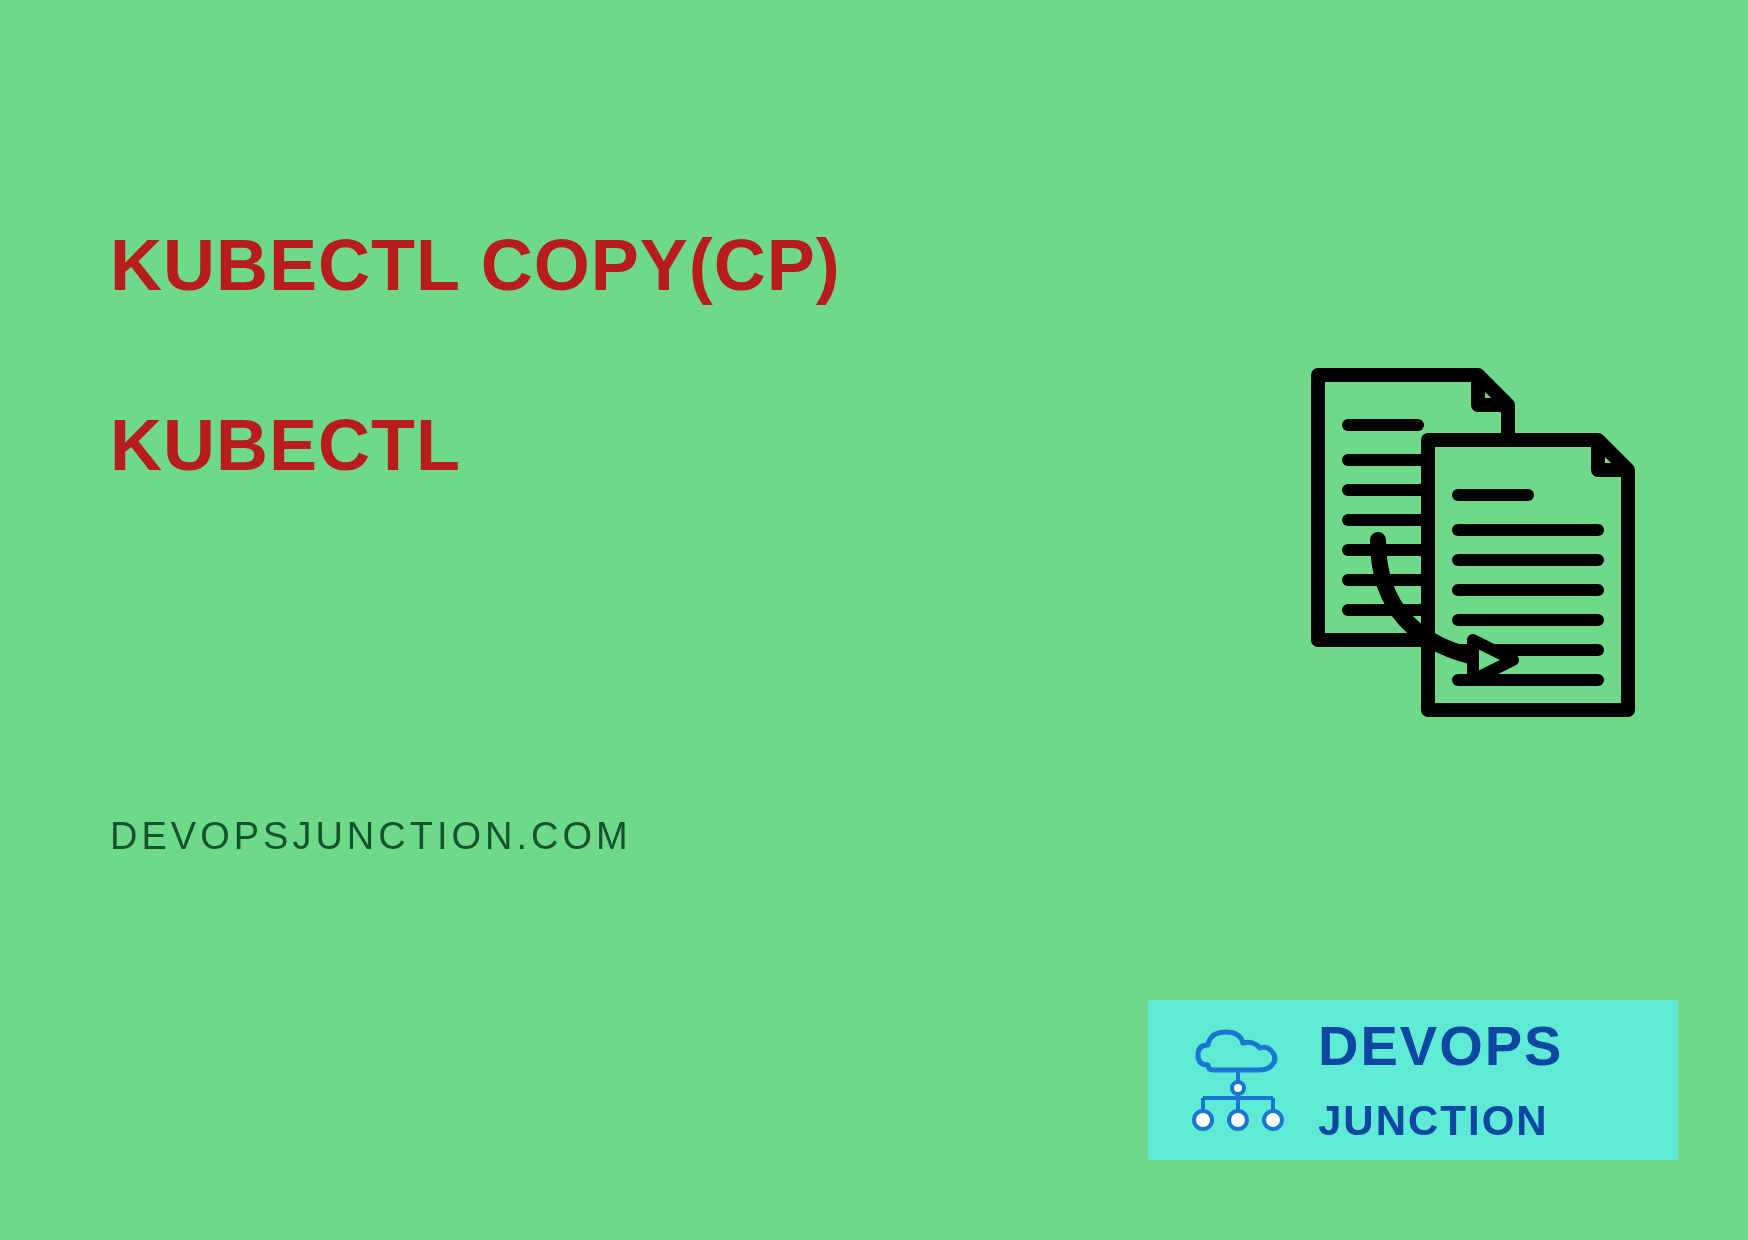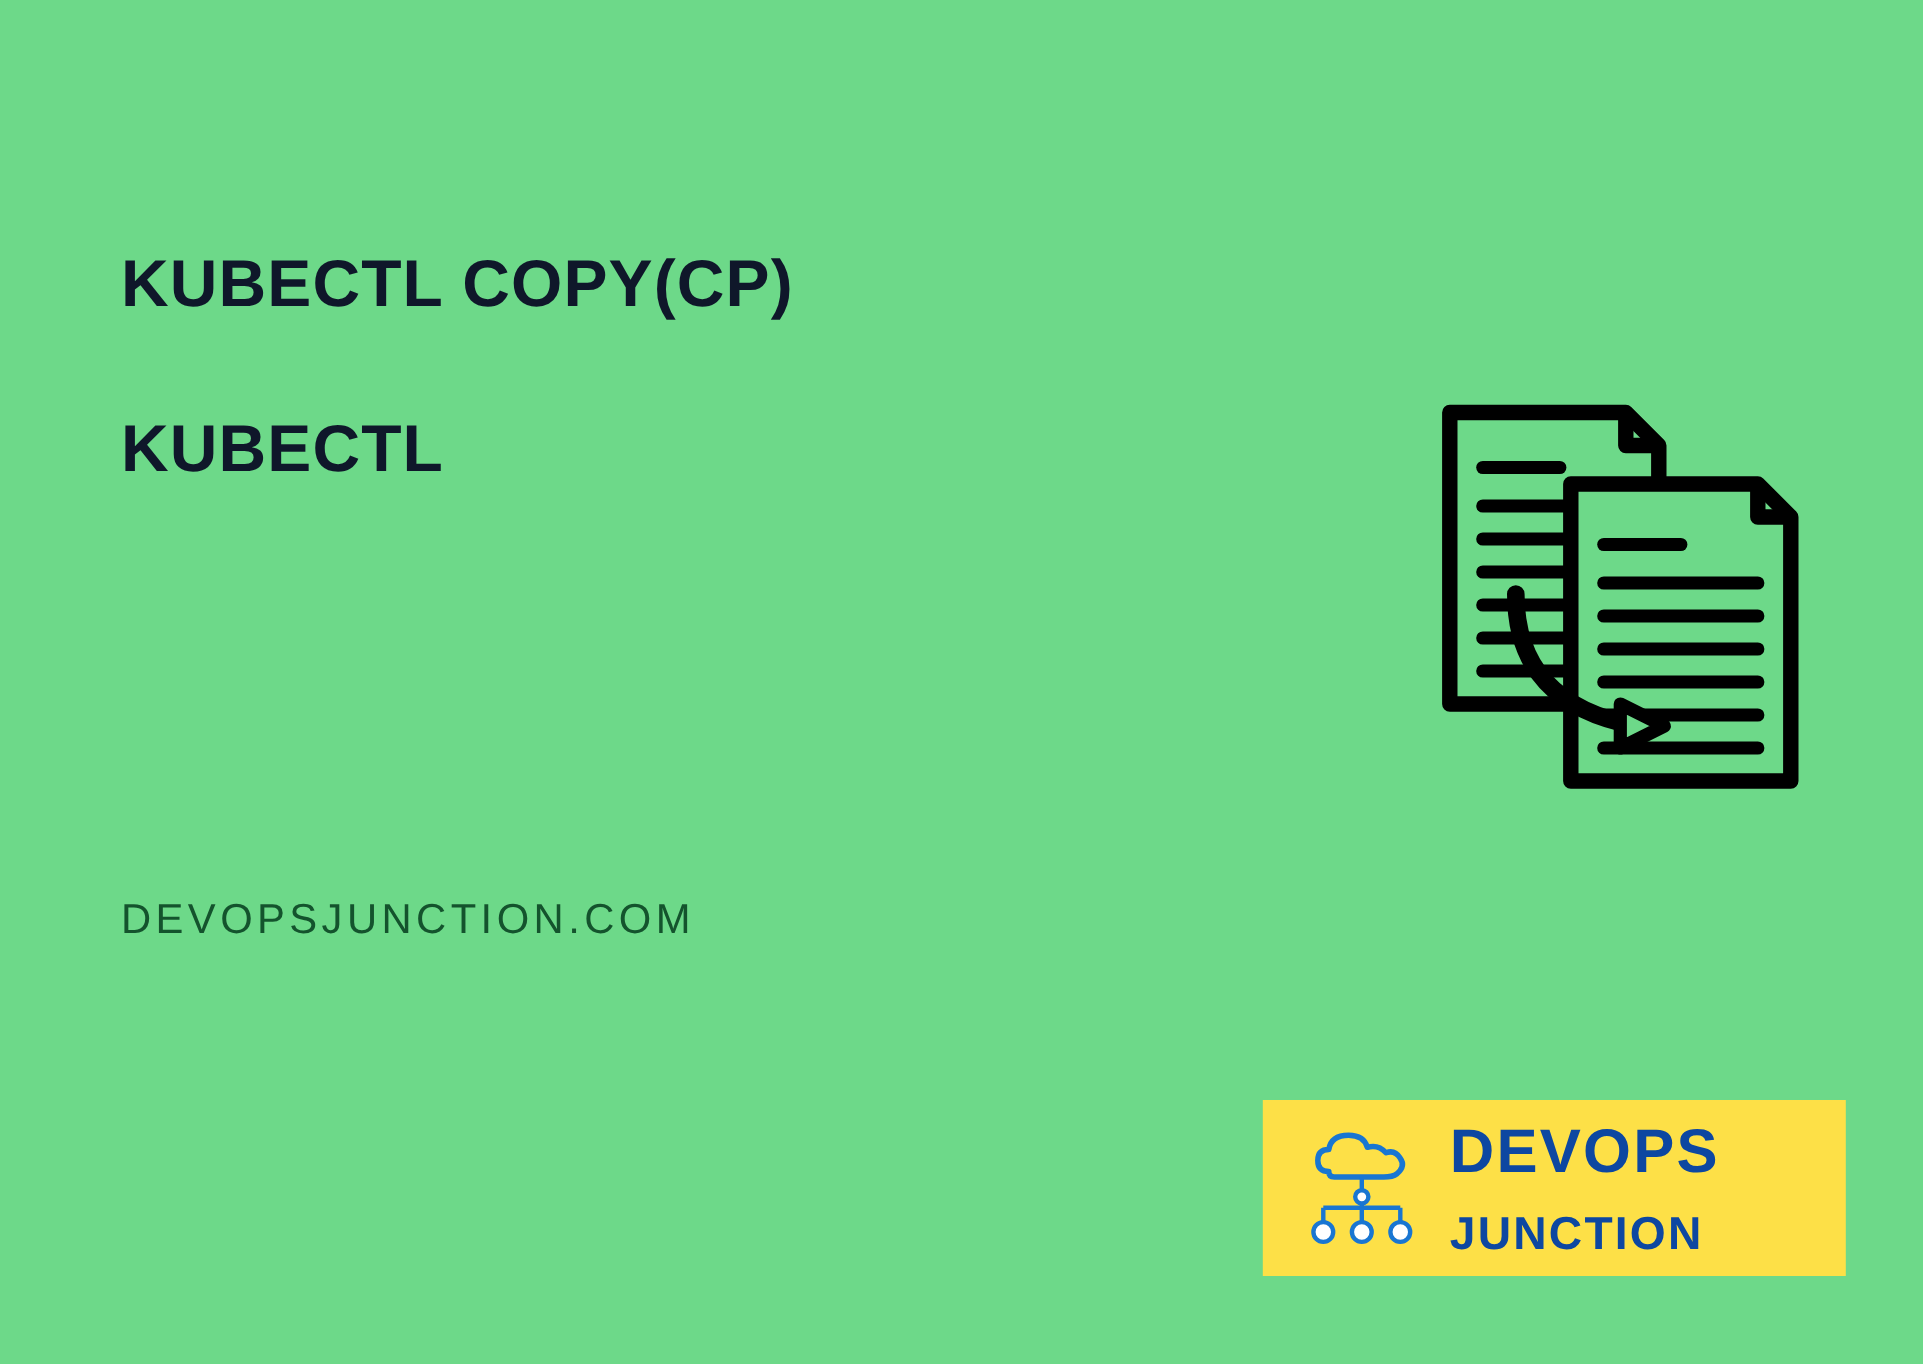--- a/index.html
+++ b/index.html
@@ -14,23 +14,23 @@
       background-color: #6dd989;
       position: relative;
       font-family: Arial, Helvetica, sans-serif;
       overflow: hidden;
     }
     
     .main-title {
       position: absolute;
       left: 110px;
       top: 220px;
-      font-size: 60px;
+      font-size: 72px;
       font-weight: 900;
-      color: #0f172a;
+      color: #b91c1c;
       line-height: 1.25;
       letter-spacing: 1px;
       font-family: 'Arial Black', Arial, sans-serif;
       max-width: 900px;
     }
     
     .website-url {
       position: absolute;
       left: 110px;
       top: 815px;
@@ -48,21 +48,21 @@
       width: 380px;
       height: 400px;
     }
     
     .logo-box {
       position: absolute;
       right: 70px;
       bottom: 80px;
       width: 530px;
       height: 160px;
-      background-color: #fde047;
+      background-color: #5eead4;
       display: flex;
       align-items: center;
       padding: 20px 30px;
       gap: 20px;
     }
     
     .logo-icon {
       width: 120px;
       height: 120px;
       flex-shrink: 0;

